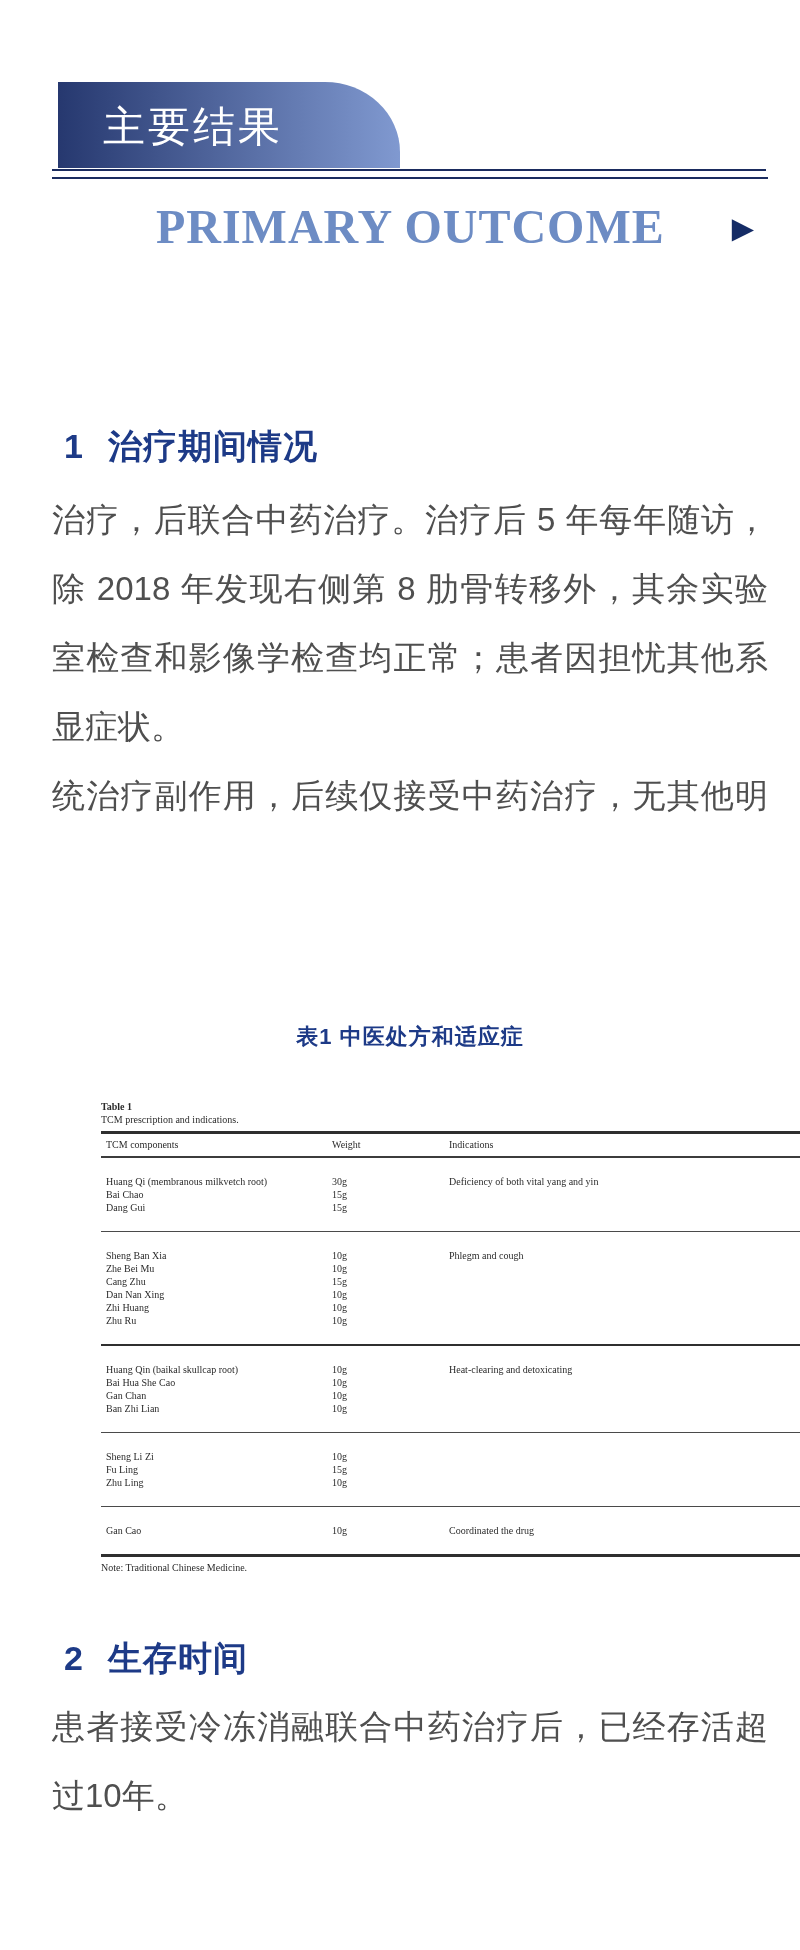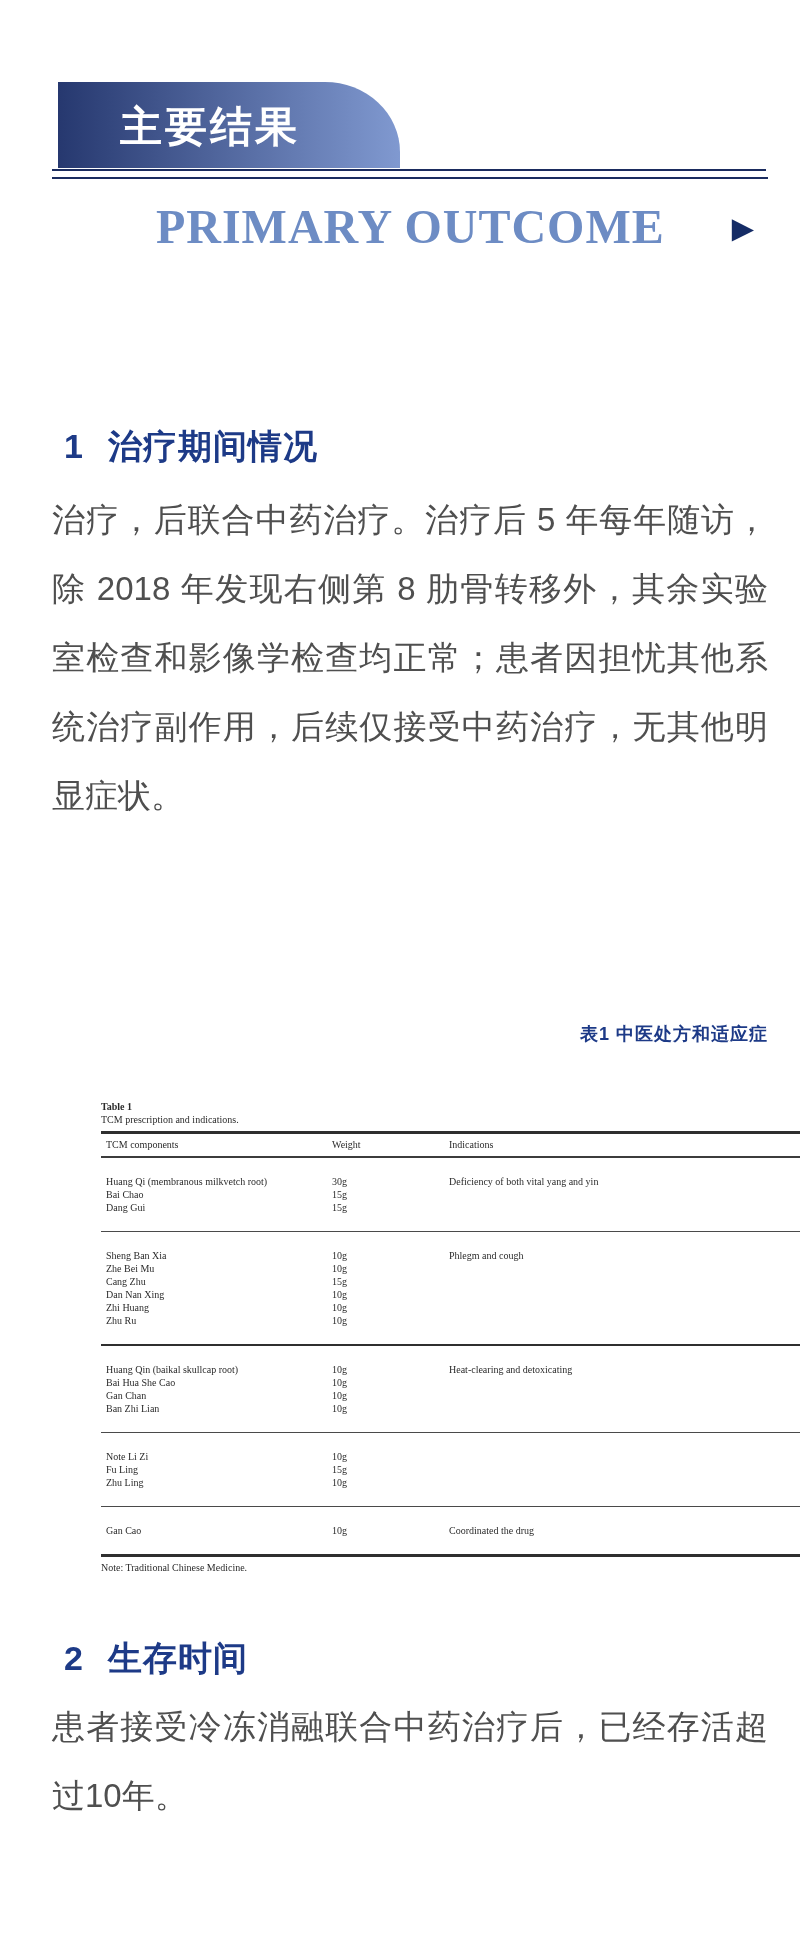--- a/index.html
+++ b/index.html
@@ -22,22 +22,22 @@
 
   
   .banner {
     position: absolute; left: 58px; top: 82px; width: 342px; height: 86px;
     background: linear-gradient(90deg, var(--banner-start), var(--banner-end));
     border-top-right-radius: 75px 70px;
     display: flex; align-items: center;
   }
   .banner-title {
     color: #ffffff; font-family: "DejaVu Serif", "Liberation Serif", serif;
-    font-weight: bold; font-size: 42px; letter-spacing: 3px;
-    padding-left: 62px; padding-top: 3px; white-space: nowrap;
+    font-weight: normal; font-size: 42px; letter-spacing: 3px;
+    padding-left: 45px; padding-top: 3px; white-space: nowrap;
   }
 
   .rule { position: absolute; height: 2px; background: var(--rule); }
   .rule-1 { left: 52px; width: 714px; top: 169px; }
   .rule-2 { left: 52px; width: 716px; top: 177px; }
 
   
   .subtitle-row {
     position: absolute; left: 52px; top: 198px; width: 716px; height: 56px;
     display: flex; align-items: center; justify-content: center;
@@ -63,22 +63,22 @@
 
   
   .para { position: absolute; left: 52px; width: 716px; color: var(--body-text); font-size: 33px; }
   .p1 { top: 485px; }
   .p2 { top: 1692px; }
   .para-line { height: 69px; line-height: 69px; text-align: justify; text-align-last: justify; white-space: normal; }
   .para-line.last { text-align-last: left; }
 
   
   .table-caption {
-    position: absolute; left: 52px; top: 1022px; width: 716px; text-align: right;
-    color: var(--navy); font-weight: bold; font-size: 18px; letter-spacing: 1px;
+    position: absolute; left: 52px; top: 1022px; width: 716px; text-align: center;
+    color: var(--navy); font-weight: bold; font-size: 22px; letter-spacing: 1px;
   }
 
   
   .jtable {
     position: absolute; left: 57px; top: 1100px; width: 714px;
     font-family: "Liberation Serif", "DejaVu Serif", serif;
     color: var(--table-ink); font-size: 10px; line-height: 13px; margin-left: 44px;
   }
   .jtable .tlabel { font-weight: bold; }
   .jtable .tsub { margin-bottom: 5px; }
@@ -112,22 +112,22 @@
   <div class="arrow-icon">▶</div>
 </div>
 
 <div class="section-heading sh1">
   <span class="num">1</span><span>治疗期间情况</span>
 </div>
 <div class="para p1">
     <div class="para-line">治疗，后联合中药治疗。治疗后 5 年每年随访，</div>
     <div class="para-line">除 2018 年发现右侧第 8 肋骨转移外，其余实验</div>
     <div class="para-line">室检查和影像学检查均正常；患者因担忧其他系</div>
+    <div class="para-line last">显症状。</div>
     <div class="para-line">统治疗副作用，后续仅接受中药治疗，无其他明</div>
-    <div class="para-line last">显症状。</div>
   </div>
 
 <div class="table-caption">表1 中医处方和适应症</div>
 
 <div class="jtable">
   <div class="tlabel">Table 1</div>
   <div class="tsub">TCM prescription and indications.</div>
   <div class="thead">
     <div class="hcell">TCM components</div>
     <div class="hcell">Weight</div>
@@ -182,21 +182,21 @@
           <div>10g</div>
           <div>10g</div>
           <div>10g</div>
         </div>
         <div class="tcol ind">
           <div>Heat-clearing and detoxicating</div>
         </div>
       </div>
       <div class="tgroup">
         <div class="tcol comp">
-          <div>Note Li Zi</div>
+          <div>Sheng Li Zi</div>
           <div>Fu Ling</div>
           <div>Zhu Ling</div>
         </div>
         <div class="tcol weight">
           <div>10g</div>
           <div>15g</div>
           <div>10g</div>
         </div>
       </div>
       <div class="tgroup">

